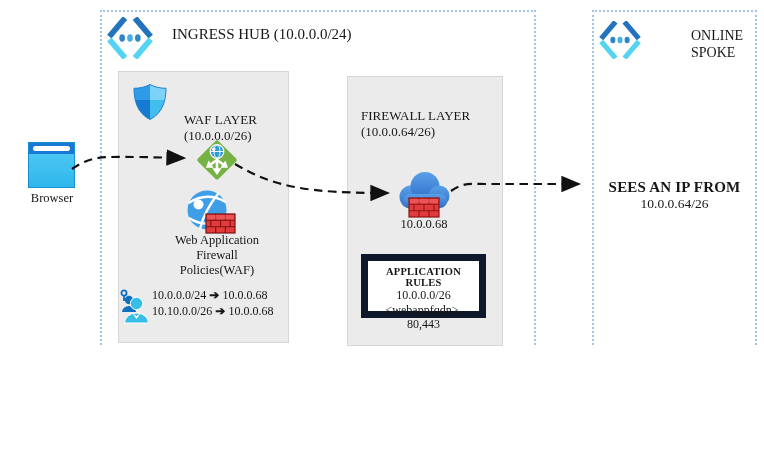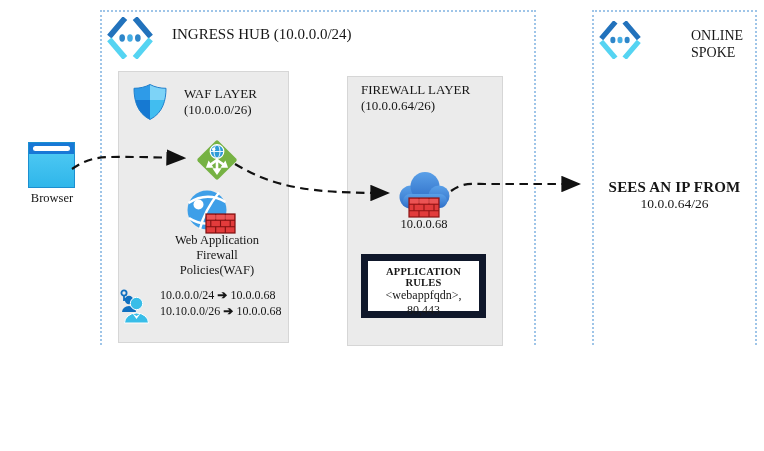--- a/index.html
+++ b/index.html
@@ -5,25 +5,25 @@
   html,body { margin:0; padding:0; background:#fff; }
   .canvas {
     position:relative; width:764px; height:347px; background:#fff;
     font-family:"Liberation Serif","DejaVu Serif",serif; color:#161616;
     overflow:hidden;
   }
   .abs { position:absolute; }
   .dashed-box { border:2px dotted #9FC5E8; box-sizing:border-box; background:transparent; }
   .panel { background:#EBEBEB; border:1px solid #D6D6D6; box-sizing:border-box; }
   .hub-title { font-size:15px; white-space:nowrap; }
-  .panel-title { font-size:13px; line-height:16px; white-space:nowrap; }
+  .panel-title { font-size:13px; line-height:16px; white-space:nowrap;margin-top:26px; }
   .spoke-title { font-size:14px; line-height:17px; white-space:nowrap; }
   .center-text { text-align:center; }
   .waf-policy-label { font-size:12.5px; line-height:15px; }
-  .route-line { font-size:12px; white-space:nowrap;margin-left:8px; }
+  .route-line { font-size:12px; white-space:nowrap; }
   .route-arrow { font-weight:bold; font-size:12px; }
   .fw-ip { font-size:12.5px; }
   .rules-box { background:#fff; border:7px solid #0f172a; box-sizing:border-box; padding-top:5px; }
   .rules-title { font-size:10.5px; font-weight:600; letter-spacing:.2px; }
   .rules-line { font-size:12px; line-height:14.5px; }
   .spoke-note1 { font-size:15px; font-weight:600; letter-spacing:.2px; }
   .spoke-note2 { font-size:13.5px; }
   .browser-label { font-size:12.5px; }
   .browser-icon { width:47px; height:46px; background:linear-gradient(180deg,#54CDF5,#2FB6EA);
                   border:1px solid #1C8FD0; box-sizing:border-box; }
@@ -170,20 +170,21 @@
         <path d="M0,6.3 h30 M0,12.7 h30" stroke="#8E1414" stroke-width="1.1"></path>
         <path d="M10,0 v6.3 M20,0 v6.3 M5,6.3 v6.4 M15,6.3 v6.4 M25,6.3 v6.4 M10,12.7 v6.3 M20,12.7 v6.3" stroke="#8E1414" stroke-width="1.1"></path>
         <rect x="1" y="1" width="28" height="4.3" fill="#F26A6A" opacity="0.55"></rect>
       </g>
     </svg>
   </span>
   <div class="abs center-text fw-ip" style="left:384px; top:217px; width:80px;">10.0.0.68</div>
 
   <div class="abs rules-box center-text" style="left:361px; top:254px; width:125px; height:64px;">
     <div class="rules-title">APPLICATION RULES</div>
+    <div class="rules-line">10.0.0.0/26</div>
     <div class="rules-line">&lt;webappfqdn&gt;,</div>
     <div class="rules-line">80,443</div>
   </div>
 
   <div class="abs dashed-box" style="left:592px; top:10px; width:165px; height:355px;"></div>
 
   <span class="abs" style="left:599px; top:21px;">
     <svg width="42" height="38" viewBox="0 0 44 40">
       <path d="M15.5,3 L4,16.5" stroke="#2272BC" stroke-width="5.5" stroke-linecap="square" fill="none"></path>
       <path d="M4,23.5 L15.5,37" stroke="#55D4F2" stroke-width="5.5" stroke-linecap="square" fill="none"></path>

